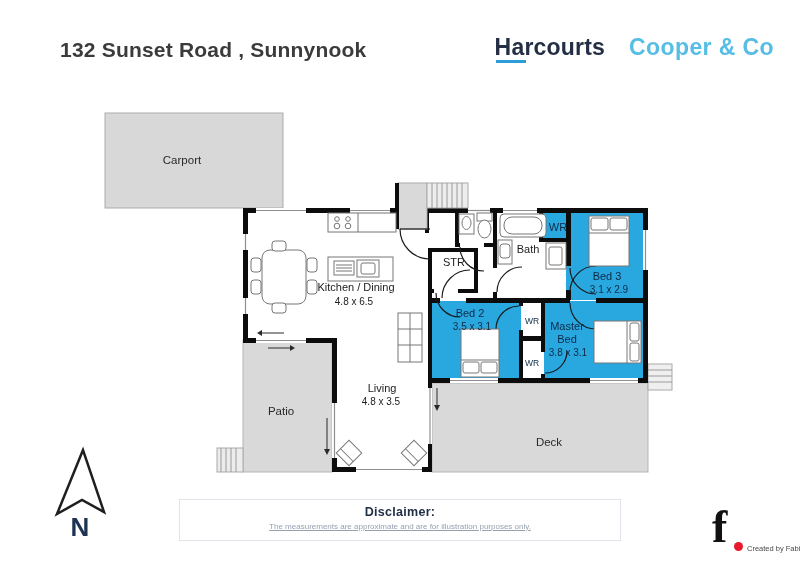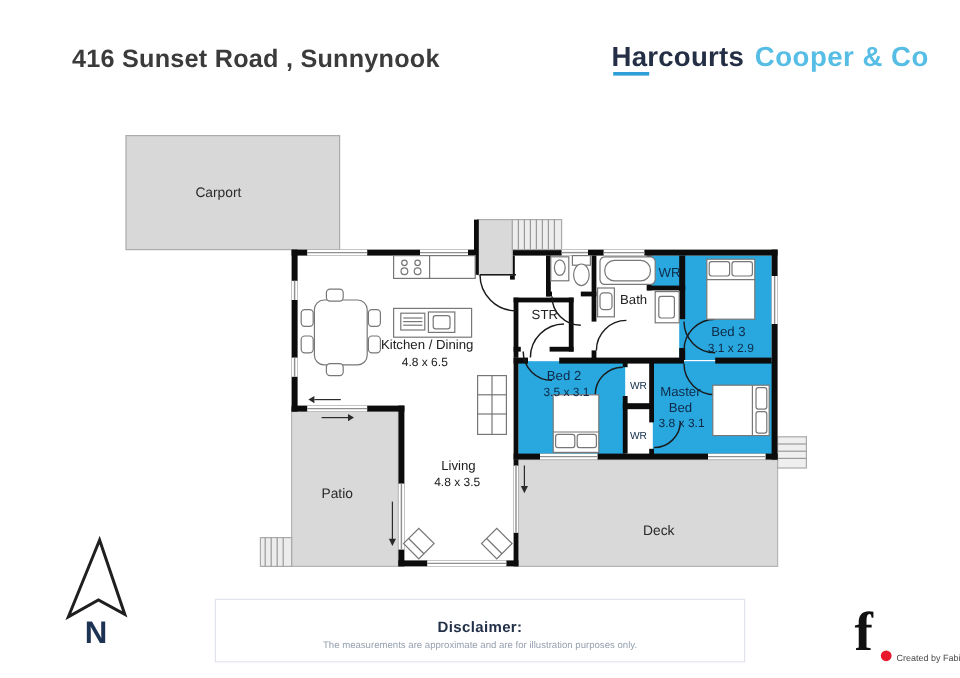--- a/index.html
+++ b/index.html
@@ -6,21 +6,21 @@
   body{
     width:800px;height:565px;position:relative;background:#ffffff;
     font-family:"Liberation Sans",sans-serif;overflow:hidden;
   }
   
   .page-title{
     position:absolute;left:60px;top:38px;
     font-size:21px;font-weight:600;color:#3b3b3b;letter-spacing:.2px;
   }
   .brand{
-    position:absolute;right:26px;top:34px;display:flex;align-items:baseline;gap:9px;
+    position:absolute;right:26px;top:34px;display:flex;align-items:baseline;gap:24px;
   }
   .brand-primary{
     position:relative;font-size:23px;font-weight:800;color:#242e45;letter-spacing:.2px;
   }
   .brand-underline{
     position:absolute;left:1px;bottom:-2px;width:30px;height:3px;background:#2d9ed8;
   }
   .brand-secondary{font-size:23px;font-weight:700;color:#56bde5;letter-spacing:.4px;}
   
   .plan-svg{position:absolute;left:0;top:0;}
@@ -38,35 +38,35 @@
   .furnline{stroke:#777777;stroke-width:1;fill:none;}
   .door{stroke:#1a1a1a;stroke-width:1.2;fill:none;}
   .hatch{stroke:#9a9a9a;stroke-width:1;}
   .arrow{stroke:#2a2a2a;stroke-width:1;}
   .ahead{fill:#2a2a2a;}
   
   .disclaimer{
     position:absolute;left:50%;transform:translateX(-50%);top:499px;width:428px;
     border:1px solid #e1e5eb;text-align:center;padding:4px 6px 7px 6px;background:#fff;
   }
-  .disclaimer h3{margin:12px 0 2px 0;font-size:12.5px;color:#223048;letter-spacing:.3px;}
-  .disclaimer p{margin:0;font-size:8px;line-height:1.45;color:#97a1af;}
+  .disclaimer h3{margin:1px 0 2px 0;font-size:12.5px;color:#223048;letter-spacing:.3px;}
+  .disclaimer p{margin:0;font-size:8px;line-height:1.45;color:#97a1af;text-decoration:underline;}
   
   .credit{position:absolute;left:708px;top:506px;width:92px;height:50px;}
   .f-glyph{
     position:absolute;left:4px;top:-6px;font-family:"Liberation Serif",serif;
     font-size:46px;font-weight:700;color:#111;
   }
   .red-dot{position:absolute;left:26px;top:36px;width:9px;height:9px;border-radius:50%;background:#e8192c;}
   .credit-text{position:absolute;left:39px;top:38px;font-size:7.5px;color:#4a4a4a;white-space:nowrap;}
 </style>
 </head>
 <body>
 
-<div class="page-title">416 Sunset Road , Sunnynook</div>
+<div class="page-title">132 Sunset Road , Sunnynook</div>
 
 <div class="brand">
   <span class="brand-primary">
     <span>Harcourts</span>
     <span class="brand-underline"></span>
   </span>
   <span class="brand-secondary">Cooper &amp; Co</span>
 </div>
 
 <svg class="plan-svg" width="800" height="565" viewBox="0 0 800 565">

